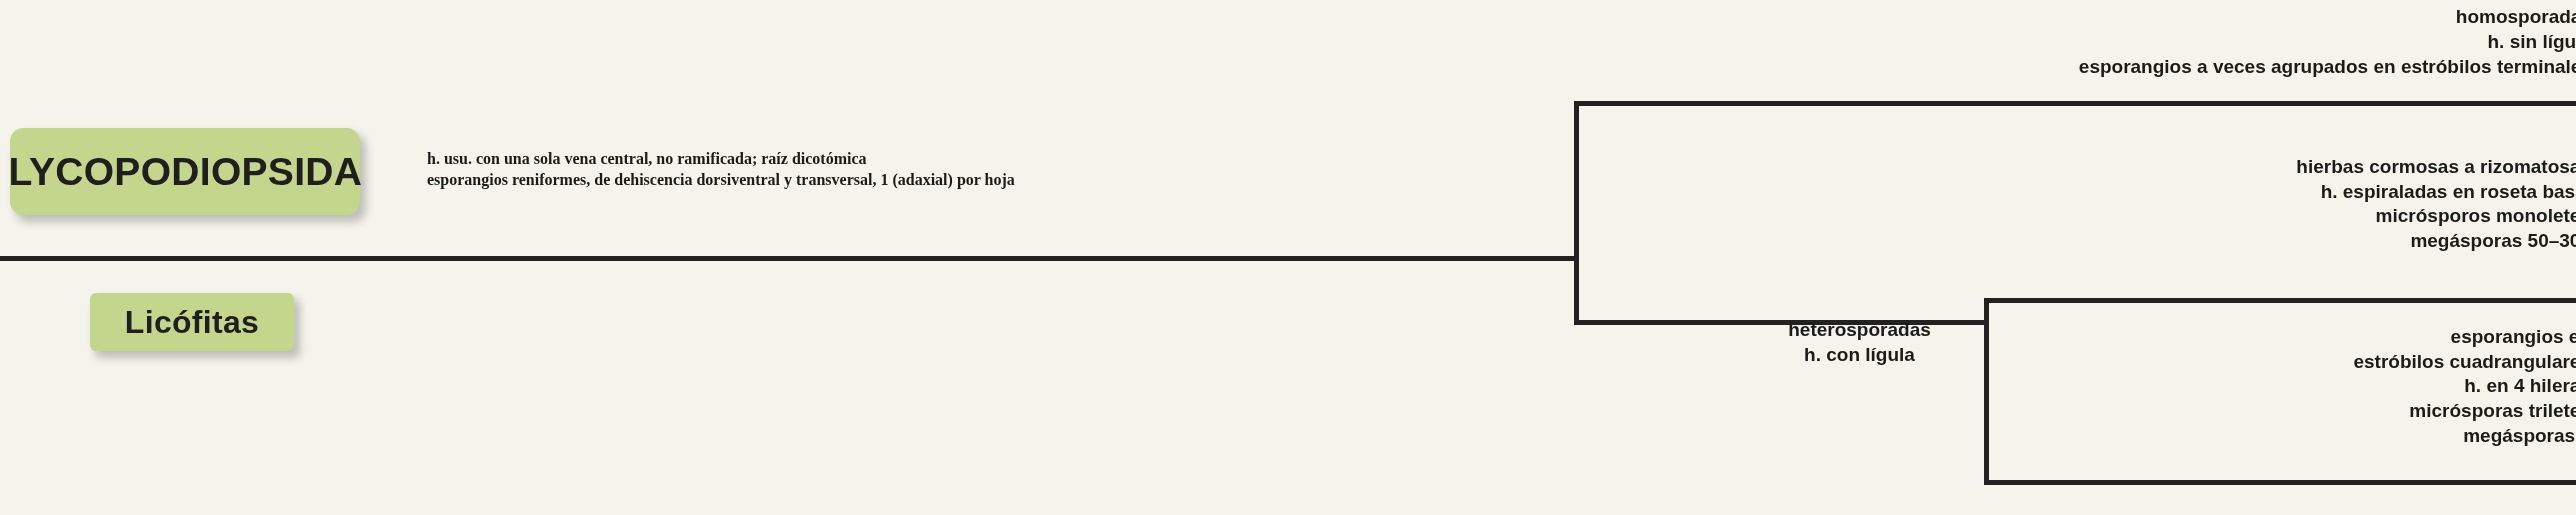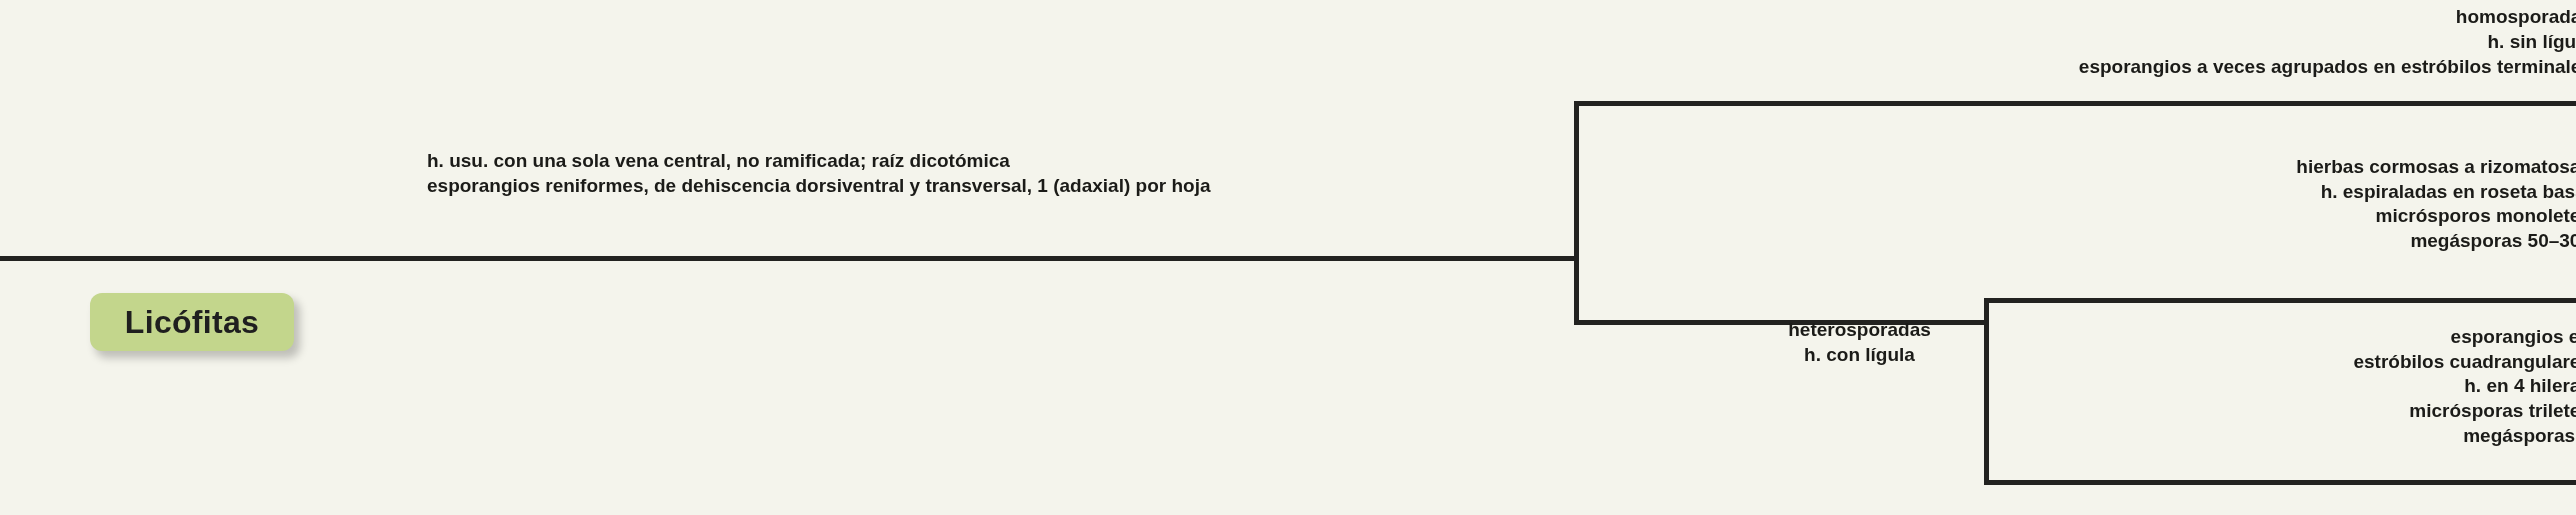--- a/index.html
+++ b/index.html
@@ -43,41 +43,41 @@
     border-radius: 13.4px;
   }
   .pill-class .pill-label { font-size: 39px; }
 
   
   .pill-clade {
     left: 90px;
     top: 293px;
     width: 204px;
     height: 58px;
-    border-radius: 12px;
+    border-radius: 6px;
   }
   .pill-clade .pill-label { font-size: 32px; }
 
   
   .branch {
     position: absolute;
     background: #222220;
   }
   .h-line { height: 4.6px; }
   .v-line { width: 4.6px; }
 
   
   .note {
     position: absolute;
     font-weight: bold;
     color: #1b1b18;
     line-height: 1.30;
     white-space: pre-line;
   }
-  .note-left   { text-align: left;   font-size: 19px; }
+  .note-left   { text-align: left;   font-size: 16px; font-family: Liberation Serif, serif; }
   .note-right  { text-align: right;  font-size: 19px; }
   .note-center { text-align: center; font-size: 19px; }
 </style>
 </head>
 <body>
 
 <div id="canvas">
 
   <div class="branch h-line" style="left:0px; top:256px; width:1577px;"></div>
 
@@ -86,20 +86,23 @@
   <div class="branch h-line" style="left:1574px; top:101px; width:1023px;"></div>
 
   <div class="branch h-line" style="left:1574px; top:320px; width:415px;"></div>
 
   <div class="branch v-line" style="left:1984px; top:298px; height:187px;"></div>
 
   <div class="branch h-line" style="left:1984px; top:298px; width:613px;"></div>
 
   <div class="branch h-line" style="left:1984px; top:480px; width:613px;"></div>
 
+  <div class="pill pill-class">
+    <span class="pill-label">LYCOPODIOPSIDA</span>
+  </div>
 
   <div class="pill pill-clade">
     <span class="pill-label">Licófitas</span>
   </div>
 
   <div class="note note-left" style="left:427px; top:149px; width:1185px;">h. usu. con una sola vena central, no ramificada; raíz dicotómica
 esporangios reniformes, de dehiscencia dorsiventral y transversal, 1 (adaxial) por hoja</div>
 
   <div class="note note-right" style="left:1082px; top:5.2px; width:1510px;">homosporadas
 h. sin lígula

